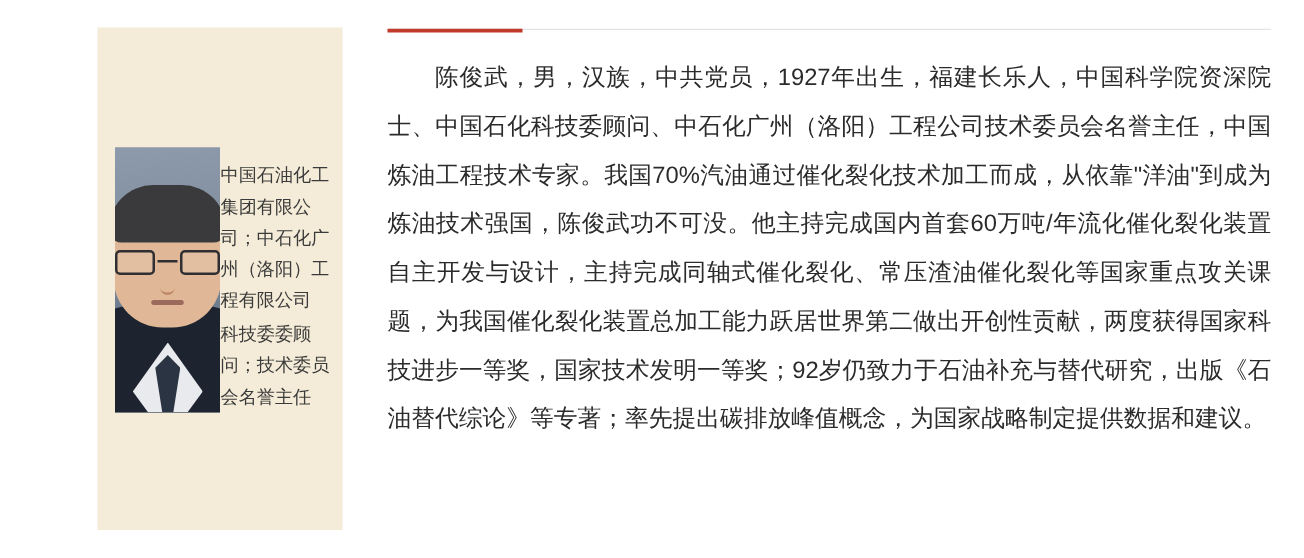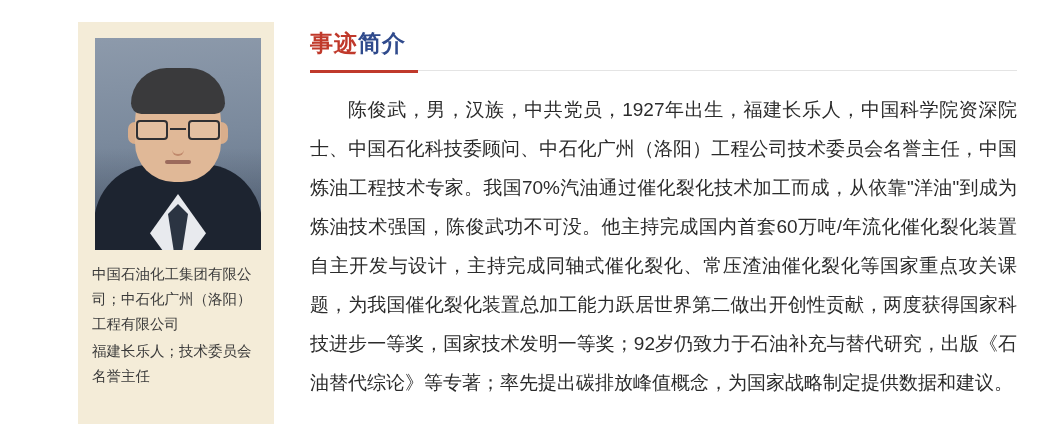--- a/index.html
+++ b/index.html
@@ -23,21 +23,21 @@
   }
 
   
   .profile-card {
     width: 196px;
     flex: 0 0 196px;
     background: #f4ecd8;
     box-sizing: border-box;
     padding: 16px 10px 14px 14px;
     display: flex;
-    flex-direction: column;
+    flex-direction: row;
     align-items: center;
   }
   .portrait-frame {
     width: 166px;
     height: 212px;
     overflow: hidden;
     background: #6d7b8d;
     position: relative;
   }
   
@@ -247,28 +247,25 @@
           <div class="lens left"></div>
           <div class="bridge"></div>
           <div class="lens right"></div>
         </div>
         <div class="nose"></div>
         <div class="mouth"></div>
       </div>
     </div>
     <div class="caption">
       <div>中国石油化工集团有限公司；中石化广州（洛阳）工程有限公司</div>
-      <div class="line2">福建长乐人；技术委员会名誉主任</div>
+      <div class="line2">科技委委顾问；技术委员会名誉主任</div>
     </div>
   </div>
 
   <div class="content">
-    <div>
-      <span class="section-title title-a">事迹</span><span class="section-title title-b">简介</span>
-    </div>
     <div class="title-rule-wrap">
       <div class="title-rule-long"></div>
       <div class="title-rule-rest"></div>
     </div>
     <p class="body-text">陈俊武，男，汉族，中共党员，1927年出生，福建长乐人，中国科学院资深院士、中国石化科技委顾问、中石化广州（洛阳）工程公司技术委员会名誉主任，中国炼油工程技术专家。我国70%汽油通过催化裂化技术加工而成，从依靠"洋油"到成为炼油技术强国，陈俊武功不可没。他主持完成国内首套60万吨/年流化催化裂化装置自主开发与设计，主持完成同轴式催化裂化、常压渣油催化裂化等国家重点攻关课题，为我国催化裂化装置总加工能力跃居世界第二做出开创性贡献，两度获得国家科技进步一等奖，国家技术发明一等奖；92岁仍致力于石油补充与替代研究，出版《石油替代综论》等专著；率先提出碳排放峰值概念，为国家战略制定提供数据和建议。</p>
   </div>
 
 </div>
 
 </body></html>

